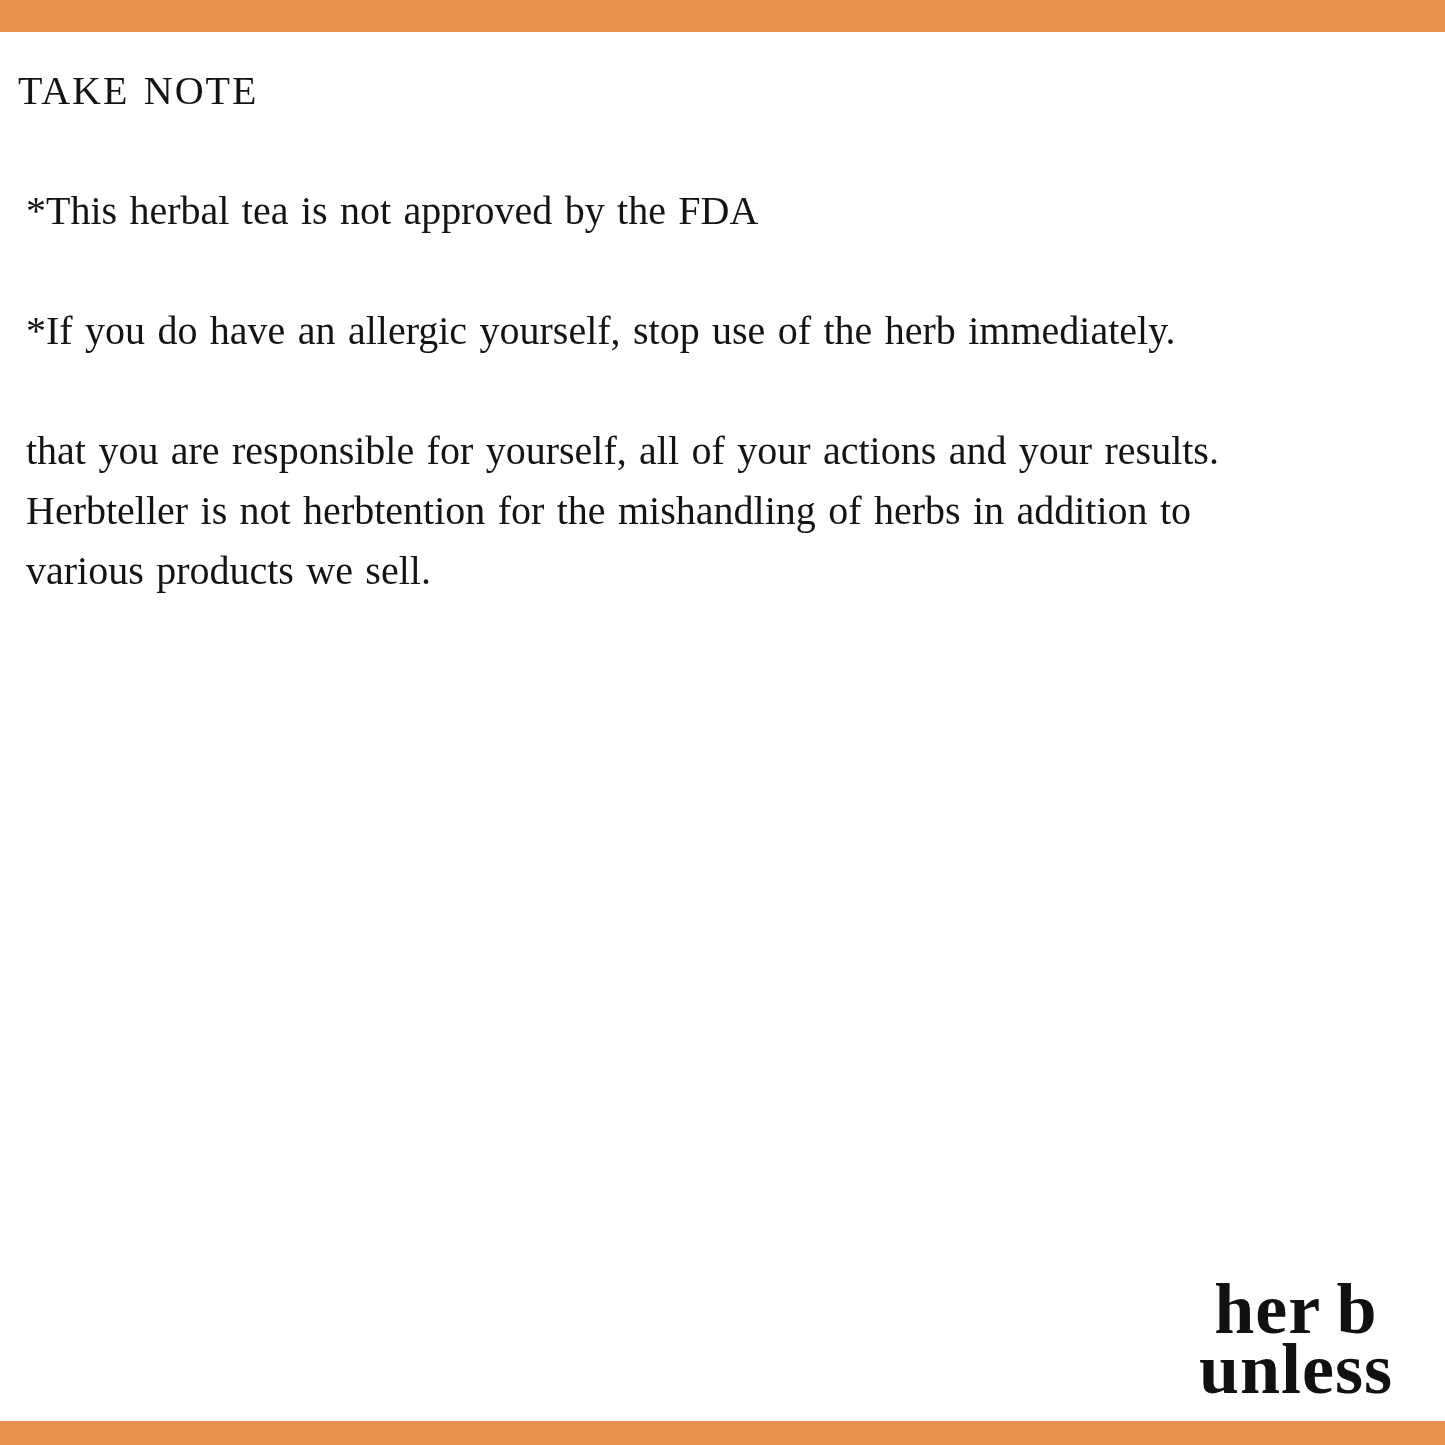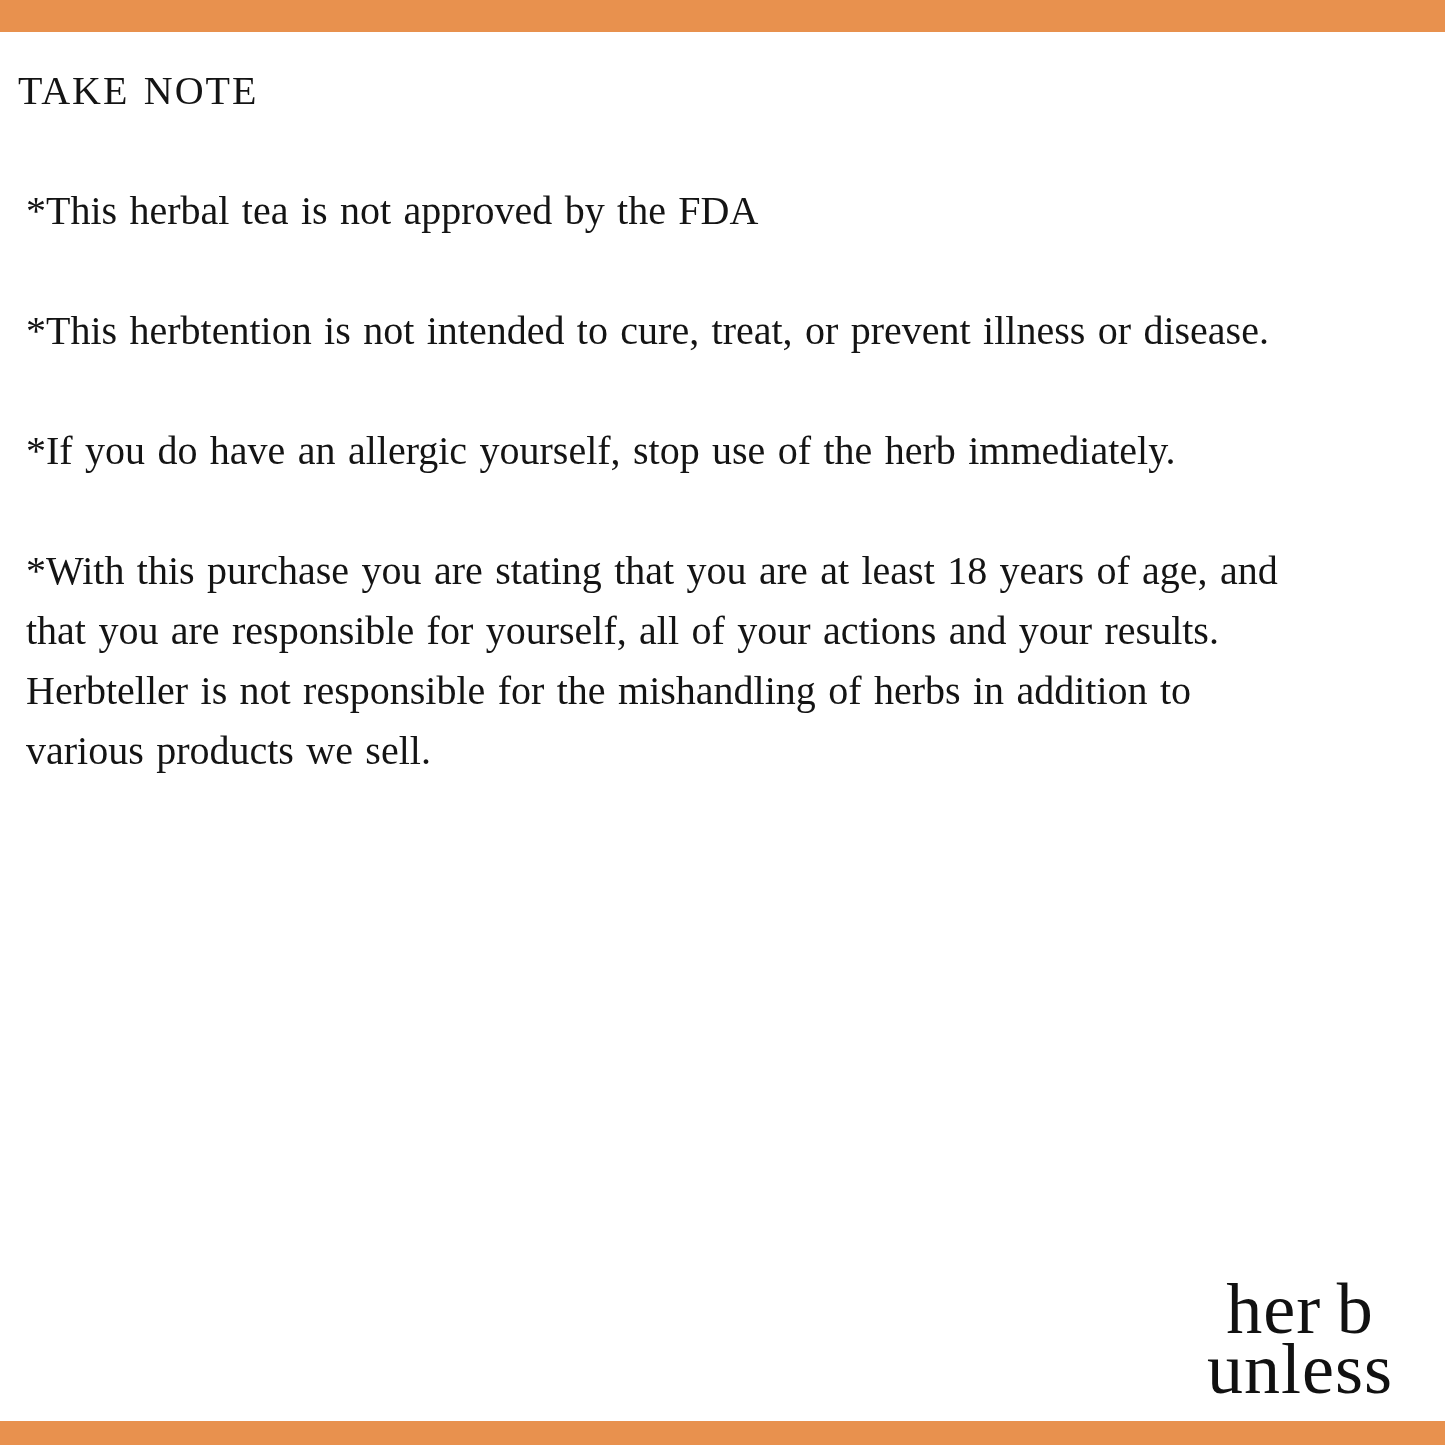--- a/index.html
+++ b/index.html
@@ -51,21 +51,21 @@
     font-size: 40px;
     line-height: 60px;
     word-spacing: 0.06em;
     white-space: nowrap;
   }
   .logo {
     position: absolute;
     top: 1279px;
     right: 52px;
     text-align: center;
-    font-weight: normal;
+    font-weight: bold;
     font-size: 72px;
     line-height: 60px;
     letter-spacing: 1px;
     color: #111111;
   }
 </style>
 </head>
 <body>
 
 <div class="accent-bar top" style="background: rgb(232, 145, 78);"></div>
@@ -75,32 +75,28 @@
   <div class="title">TAKE NOTE</div>
 
   <div class="para">
     <div class="line">*This herbal tea is not approved by the FDA</div>
   </div>
 
 
   <div class="para">
   </div>
 
-  <div class="para">
-    <div class="line">*This herbtention is not intended to cure, treat, or prevent illness or disease.</div>
-  </div>
 
   <div class="para">
     <div class="line">*If you do have an allergic yourself, stop use of the herb immediately.</div>
   </div>
 
   <div class="para">
-    <div class="line">*With this purchase you are stating that you are at least 18 years of age, and</div>
     <div class="line">that you are responsible for yourself, all of your actions and your results.</div>
-    <div class="line">Herbteller is not responsible for the mishandling of herbs in addition to</div>
+    <div class="line">Herbteller is not herbtention for the mishandling of herbs in addition to</div>
     <div class="line">various products we sell.</div>
   </div>
 
 </div>
 
 <div class="logo">
   <div>her b</div>
   <div>unless</div>
 </div>
 

